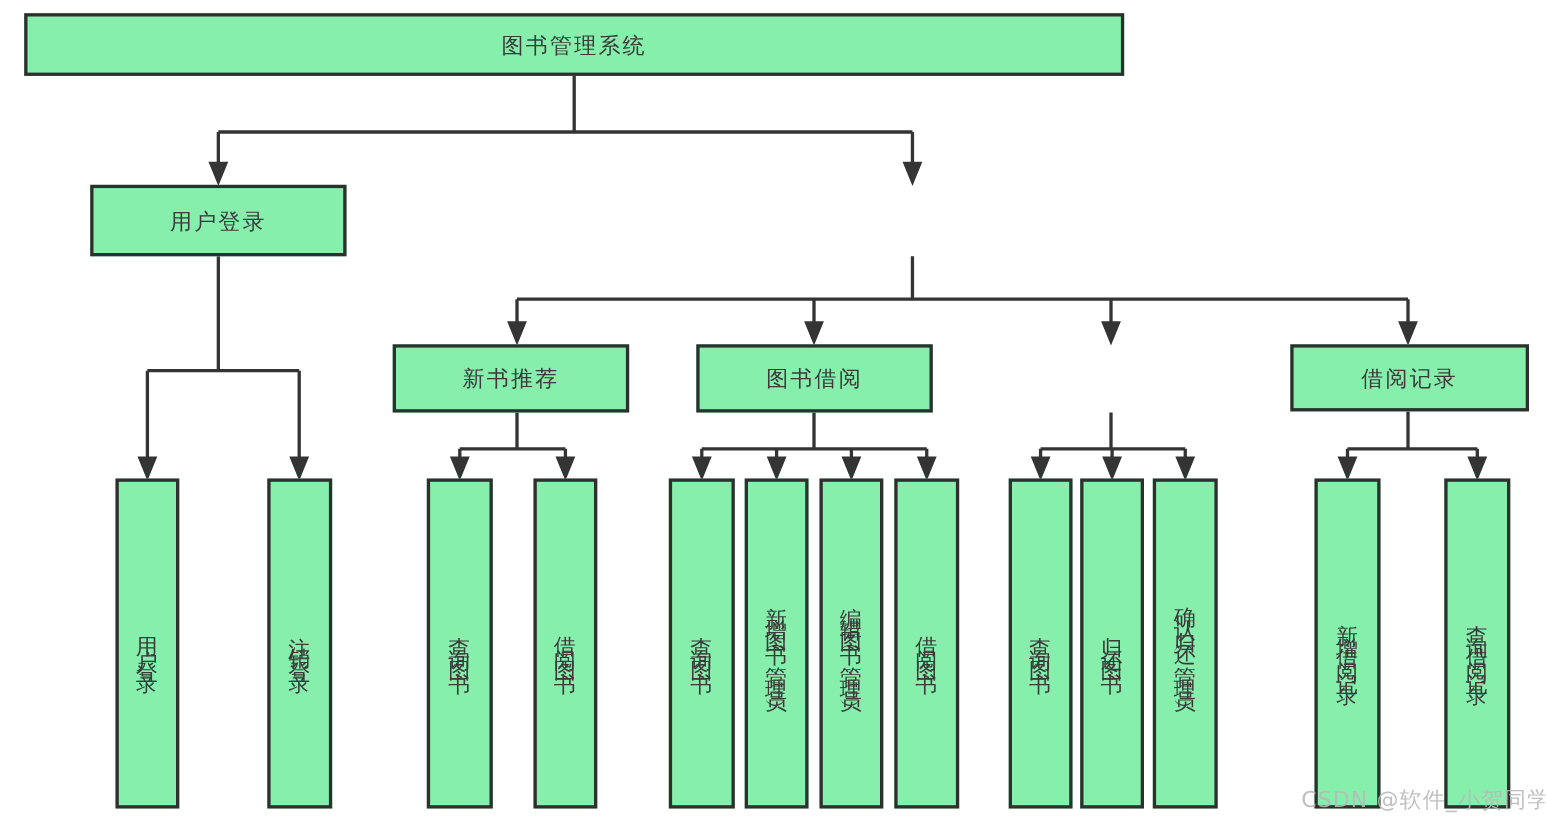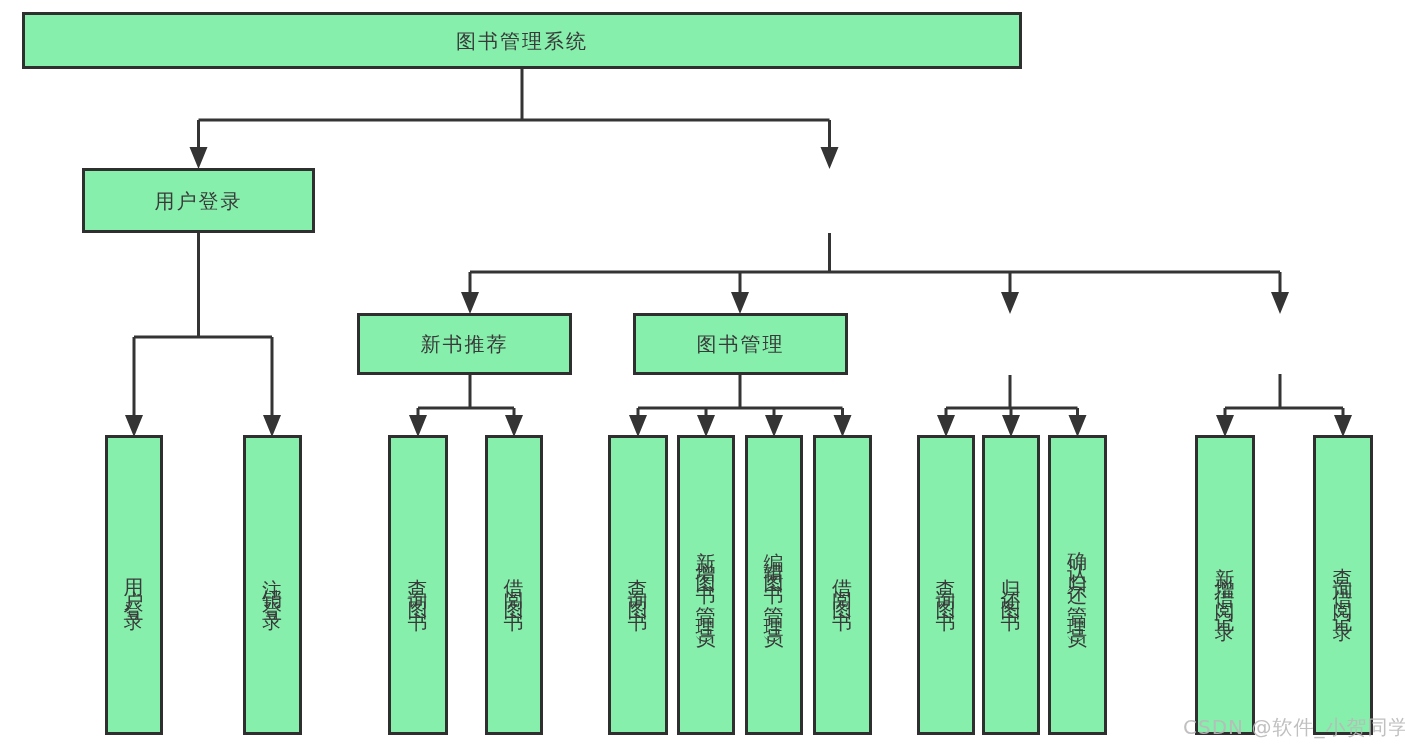--- a/index.html
+++ b/index.html
@@ -82,21 +82,24 @@
   </div>
 
   <div class="box h" style="left:82px; top:168px; width:233px; height:65px">
     <span class="lbl">用户登录</span>
   </div>
 
   <div class="box h" style="left:357px; top:313px; width:215px; height:62px">
     <span class="lbl">新书推荐</span>
   </div>
   <div class="box h" style="left:633px; top:313px; width:215px; height:62px">
-    <span class="lbl">图书管理</span>
+    <span class="lbl">图书借阅</span>
+  </div>
+  <div class="box h" style="left:1173px; top:313px; width:217px; height:61px">
+    <span class="lbl">借阅记录</span>
   </div>
 
   <div class="box v" style="left:105px; top:435px; width:58px; height:300px">
     <span class="lbl">用户登录</span>
   </div>
   <div class="box v" style="left:243px; top:435px; width:59px; height:300px">
     <span class="lbl">注销登录</span>
   </div>
 
   <div class="box v" style="left:388px; top:435px; width:60px; height:300px">

